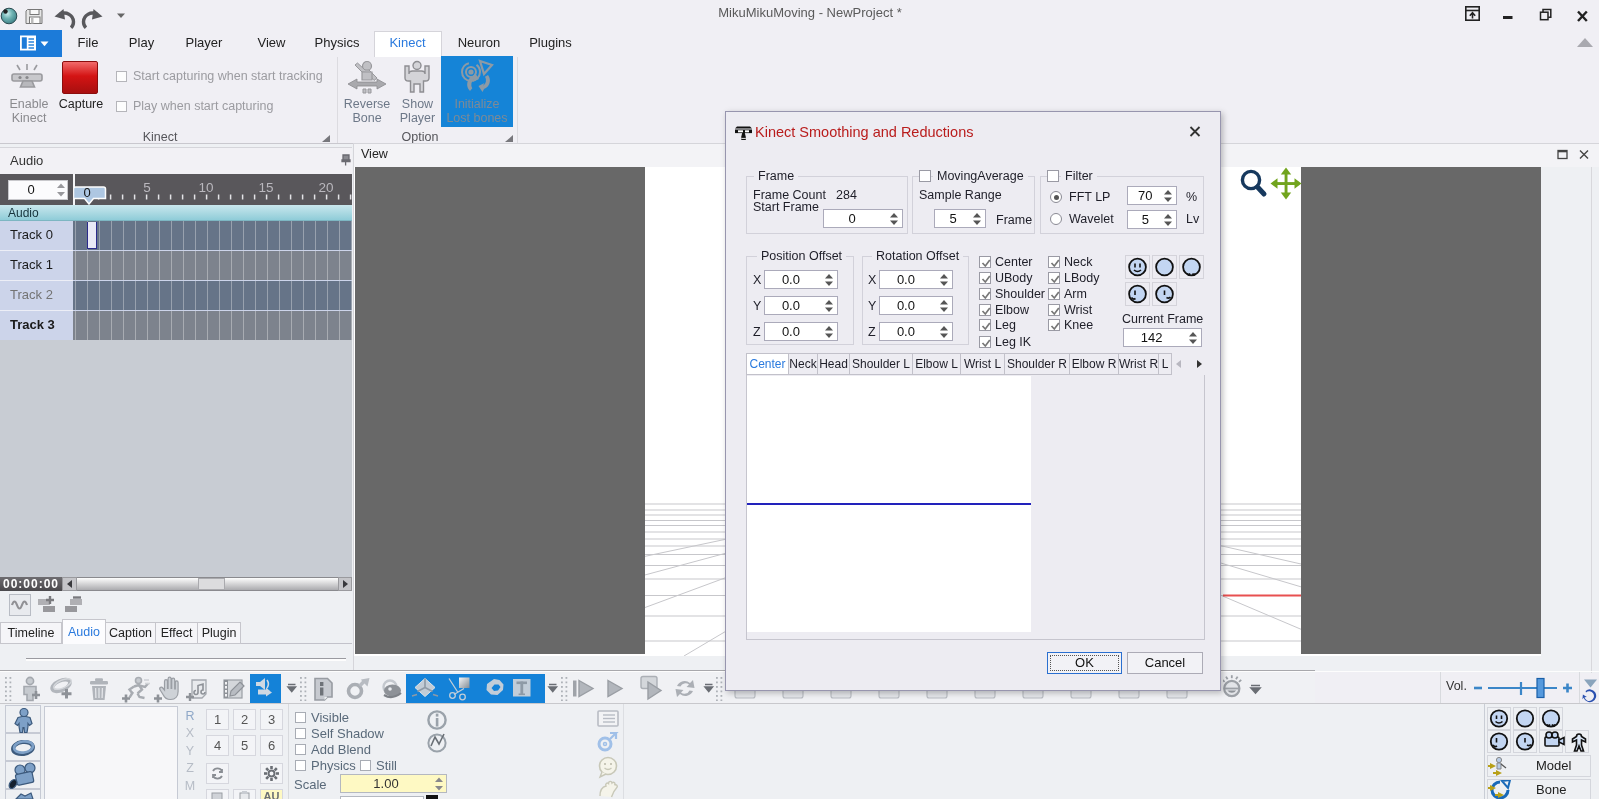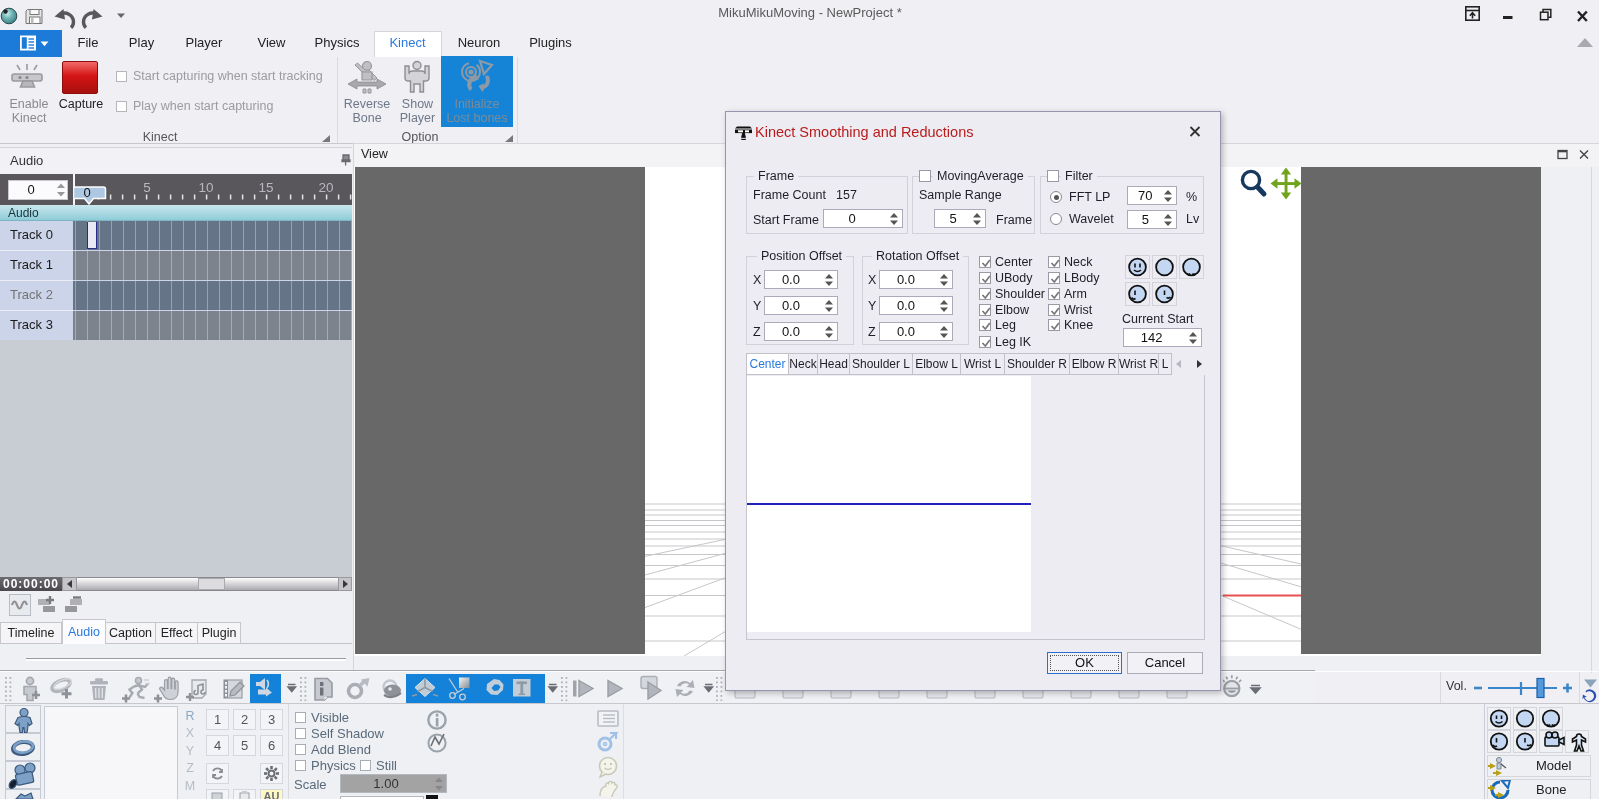--- a/index.html
+++ b/index.html
@@ -309,21 +309,21 @@
   <div class="abs" style="left:73px;top:73px;width:279px;height:29px;background:#667488;background-image:linear-gradient(90deg,#98a1ae 1px,transparent 1px);background-size:12px 100%;background-position:14px 0;"></div>
   <div class="abs" style="left:73px;top:103px;width:279px;height:29px;background:#7d838d;background-image:linear-gradient(90deg,#a8acb2 1px,transparent 1px);background-size:12px 100%;background-position:14px 0;"></div>
   <div class="abs" style="left:73px;top:133px;width:279px;height:29px;background:#667488;background-image:linear-gradient(90deg,#98a1ae 1px,transparent 1px);background-size:12px 100%;background-position:14px 0;"></div>
   <div class="abs" style="left:73px;top:163px;width:279px;height:29px;background:#7d838d;background-image:linear-gradient(90deg,#a8acb2 1px,transparent 1px);background-size:12px 100%;background-position:14px 0;"></div>
   <div class="abs" style="left:0;top:102px;width:73px;height:1px;background:#eceef6;"></div>
   <div class="abs" style="left:0;top:132px;width:73px;height:1px;background:#eceef6;"></div>
   <div class="abs" style="left:0;top:162px;width:73px;height:1px;background:#eceef6;"></div>
   <div class="abs" style="left:10px;top:79px;font-size:13px;color:#1a1a1a;">Track 0</div>
   <div class="abs" style="left:10px;top:109px;font-size:13px;color:#1a1a1a;">Track 1</div>
   <div class="abs" style="left:10px;top:139px;font-size:13px;color:#737373;">Track 2</div>
-  <div class="abs" style="left:10px;top:169px;font-size:13px;color:#1a1a1a;">Track 3</div>
+  <div class="abs" style="left:10px;top:169px;font-size:13px;color:#1a1a1a;font-weight:bold;">Track 3</div>
 
   <div class="abs" style="left:87px;top:74px;width:10px;height:27px;background:#e9e9f6;border:1.5px solid #2b2b8c;border-top:none;"></div>
 
   <div class="abs" style="left:0;top:192px;width:352px;height:237px;background:#c8ccd3;"></div>
 
   <div class="abs" style="left:0;top:429px;width:352px;height:14px;">
     <div class="abs" style="left:0;top:0;width:62px;height:14px;background:linear-gradient(#6e6c70,#4a484c);color:#fff;font-size:12px;font-weight:bold;text-align:center;line-height:14px;letter-spacing:1px;">00:00:00</div>
     <div class="abs" style="left:62px;top:0;width:15px;height:14px;background:#c5c5c9;border:1px solid #9a9a9e;">
       <svg width="13" height="12">
           <path d="M9 2 l-5 4 l5 4 z" fill="#39393d"></path>
@@ -623,21 +623,21 @@
   <div class="abs" style="left:311px;top:6px;font-size:13px;color:#5a6a7a;">Visible</div>
   <div class="abs" style="left:295px;top:24px;width:11px;height:11px;background:#fff;border:1px solid #a8acb4;"></div>
   <div class="abs" style="left:311px;top:22px;font-size:13px;color:#5a6a7a;">Self Shadow</div>
   <div class="abs" style="left:295px;top:40px;width:11px;height:11px;background:#fff;border:1px solid #a8acb4;"></div>
   <div class="abs" style="left:311px;top:38px;font-size:13px;color:#5a6a7a;">Add Blend</div>
   <div class="abs" style="left:295px;top:56px;width:11px;height:11px;background:#fff;border:1px solid #a8acb4;"></div>
   <div class="abs" style="left:311px;top:54px;font-size:13px;color:#5a6a7a;">Physics</div>
   <div class="abs" style="left:360px;top:56px;width:11px;height:11px;background:#fff;border:1px solid #a8acb4;"></div>
   <div class="abs" style="left:376px;top:54px;font-size:13px;color:#5a6a7a;">Still</div>
   <div class="abs" style="left:294px;top:73px;font-size:13px;color:#5a6a7a;">Scale</div>
-  <div class="abs" style="left:340px;top:70px;width:107px;height:19px;background:#a3a3a3;border:1px solid #b4b8c0;">
+  <div class="abs" style="left:340px;top:70px;width:107px;height:19px;background:#fef9c3;border:1px solid #b4b8c0;">
     <div class="abs" style="left:0;top:1px;width:90px;text-align:center;font-size:13px;color:#333;">1.00</div>
     <svg class="abs" style="left:92px;top:1px;" width="12" height="16" viewBox="0 0 12 16">
       <path d="M2 6 l4 -4.5 l4 4.5 z" fill="#88888c"></path>
         <path d="M2 10 l4 4.5 l4 -4.5 z" fill="#88888c"></path>
     </svg>
   </div>
   <div class="abs" style="left:340px;top:92px;width:84px;height:4px;background:#fff;border:1px solid #b4b8c0;border-bottom:none;"></div>
   <div class="abs" style="left:426px;top:91px;width:12px;height:5px;background:#111;"></div>
 
   <svg class="abs" style="left:427px;top:6px;" width="20" height="44" viewBox="0 0 20 44">
@@ -743,22 +743,22 @@
     <rect x="7.3" y="11.9" width="4.5" height="0.9" fill="#fff"></rect>
   </svg>
   <div class="abs" style="left:29px;top:12px;font-size:14.5px;color:#b91c1c;">Kinect Smoothing and Reductions</div>
   <svg class="abs" style="left:463px;top:14px;" width="12" height="11" viewBox="0 0 12 11">
     <path d="M1.5 1 l9 9 M10.5 1 l-9 9" stroke="#333" stroke-width="1.8"></path>
   </svg>
 
   <div class="grp" style="left:20px;top:64px;width:162px;height:58px;"></div>
   <div class="glab" style="left:28px;top:57px;">Frame</div>
   <div class="dlab" style="left:27px;top:76px;">Frame Count</div>
-  <div class="dlab" style="left:110px;top:76px;">157</div>
-  <div class="dlab" style="left:27px;top:101px;">Start Frame</div>
+  <div class="dlab" style="left:110px;top:76px;">284</div>
+  <div class="dlab" style="left:27px;top:88px;">Start Frame</div>
   <div class="spin" style="left:97px;top:97px;width:80px;height:19px;">
     <div class="v">0</div>
     <svg class="abs" style="right:2px;top:1px;" width="12" height="16" viewBox="0 0 12 16">
         <path d="M2 6.5 l4 -4.5 l4 4.5 z" fill="#555"></path>
         <path d="M2 9.5 l4 4.5 l4 -4.5 z" fill="#555"></path>
       </svg>
   </div>
 
   <div class="grp" style="left:186px;top:64px;width:123px;height:58px;"></div>
   <div class="ck" style="left:193px;top:58px;"></div>
@@ -937,21 +937,21 @@
       <line x1="10" y1="8.5" x2="10" y2="12.5"></line>
         <line x1="15" y1="8.5" x2="15" y2="12.5"></line>
       <path d="M9 15 q3.5 3 7 0"></path>
       <path d="M62 18.5 q1.5 2.5 3 0 m2.5 0 q1.5 2.5 3 0" stroke-width="1.8"></path>
       <line x1="10" y1="35.5" x2="10" y2="40"></line>
       <path d="M6.5 42.5 q2 2.5 4 1"></path>
       <line x1="39.5" y1="35.5" x2="39.5" y2="40"></line>
       <path d="M41.5 42.5 q2.5 1.5 4 -0.5"></path>
     </g>
   </svg>
-  <div class="dlab" style="left:396px;top:200px;">Current Start</div>
+  <div class="dlab" style="left:396px;top:200px;">Current Frame</div>
   <div class="spin" style="left:397px;top:216px;width:79px;height:19px;">
       <div class="v">142</div>
     <svg class="abs" style="right:2px;top:1px;" width="12" height="16" viewBox="0 0 12 16">
         <path d="M2 6.5 l4 -4.5 l4 4.5 z" fill="#555"></path>
         <path d="M2 9.5 l4 4.5 l4 -4.5 z" fill="#555"></path>
       </svg>
     </div>
 
   <div id="dtabs" class="abs" style="left:0;top:241px;width:495px;height:22px;">
     <div class="tab" style="left:20px;width:43px;border-left:1px solid #c2c1ca;background:#fff;color:#2a7ade;">Center</div>

